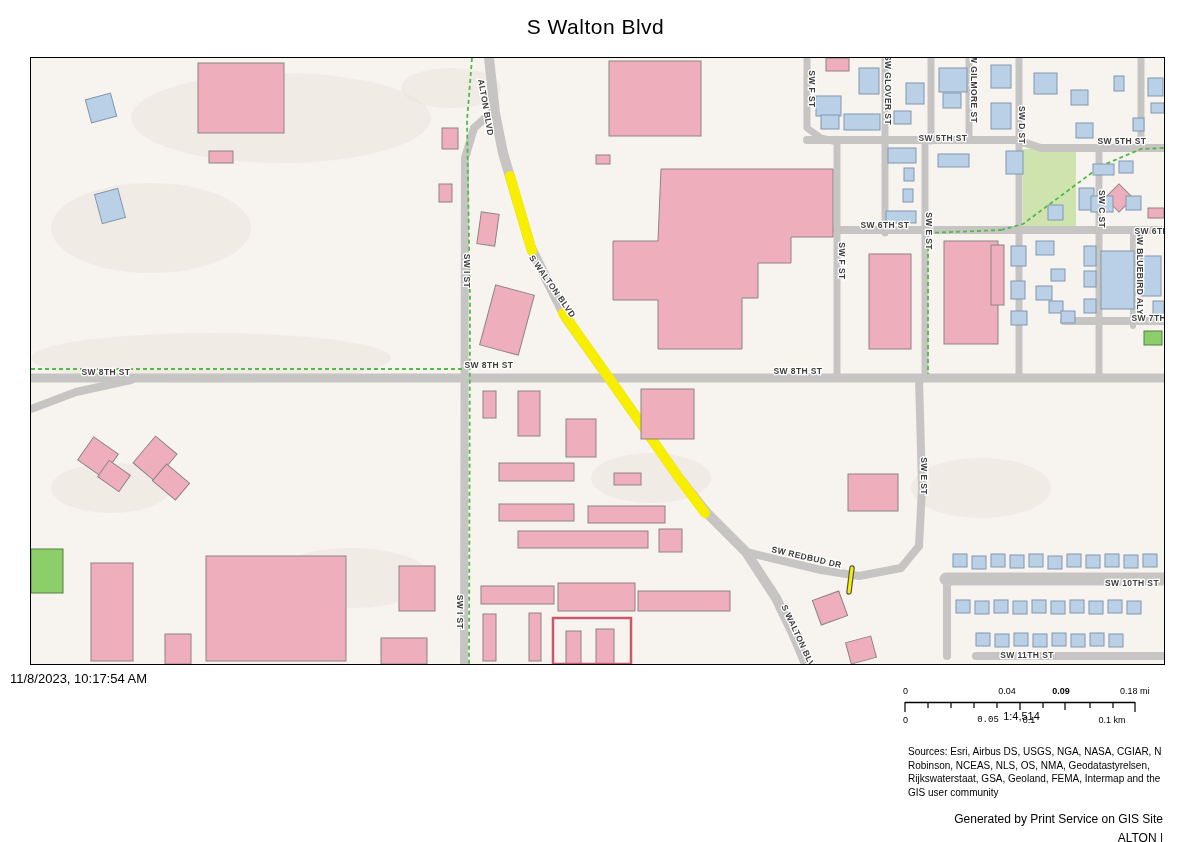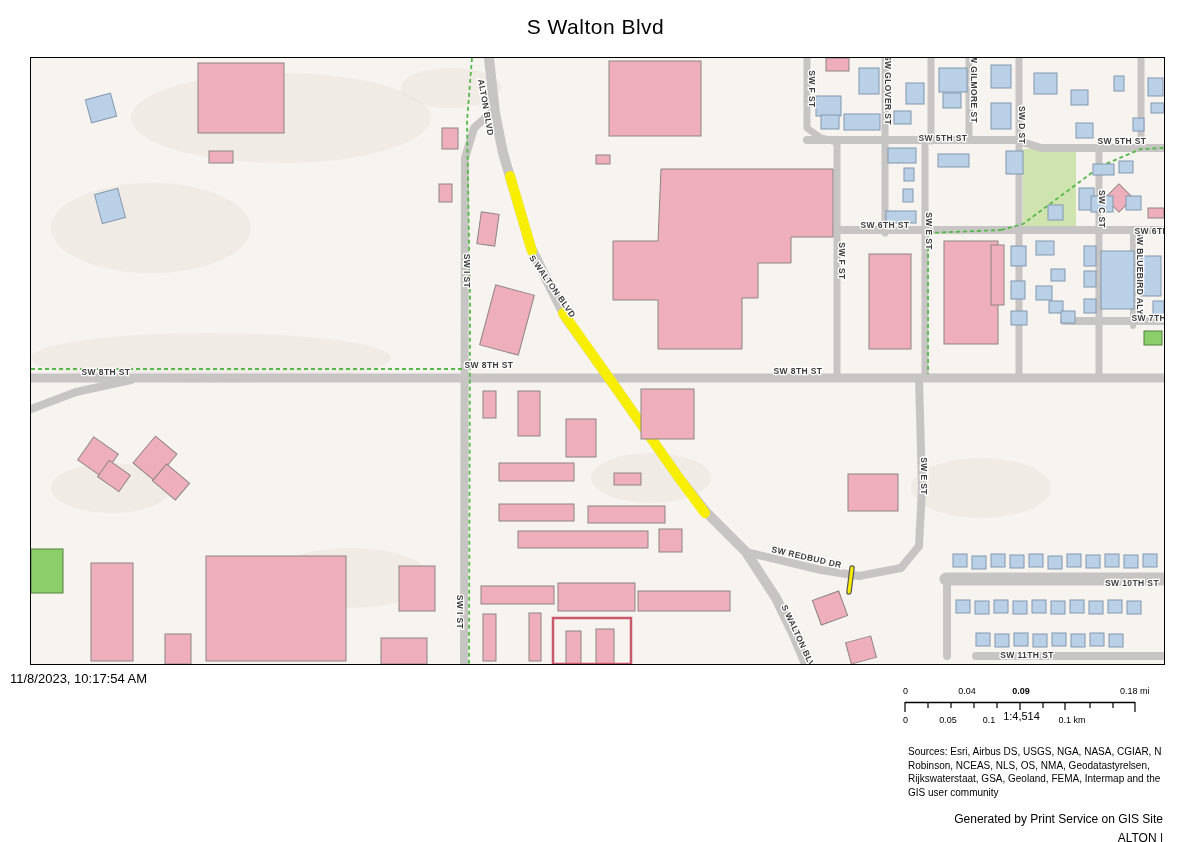--- a/index.html
+++ b/index.html
@@ -17,21 +17,21 @@
   }
   .map-frame svg{display:block;}
   .slabel{
     font-family:"Liberation Sans",sans-serif;
     font-size:8.5px;font-weight:bold;letter-spacing:.4px;
     fill:#3d3d3d;stroke:#ffffff;stroke-width:2.6px;paint-order:stroke;
   }
   .timestamp{position:absolute;left:10px;top:671px;font-size:13px;}
   .scale-ratio{position:absolute;left:903px;top:670px;width:237px;text-align:center;font-size:11px;margin-top:40px;}
   .sc{position:absolute;font-size:9px;white-space:nowrap;}
-  .sc.c{width:40px;text-align:center;}
+  .sc.c{width:40px;text-align:center;margin-left:40px;}
   .scalebar-svg{position:absolute;left:903px;top:699px;}
   .sources{position:absolute;left:908px;top:745px;width:258px;font-size:10px;line-height:1.35;}
   .gen-footer{position:absolute;left:900px;top:810px;width:263px;text-align:right;font-size:12px;line-height:1.6;}
 </style>
 </head>
 <body>
 
 <div class="page-title">S Walton Blvd</div>
 
 <div class="map-frame">
@@ -246,21 +246,21 @@
     <line x1="117" y1="3" x2="117" y2="11"></line>
     <line x1="140" y1="3" x2="140" y2="9"></line>
     <line x1="162" y1="3" x2="162" y2="11"></line>
     <line x1="187" y1="3" x2="187" y2="9"></line>
     <line x1="210" y1="3" x2="210" y2="9"></line>
     <line x1="232" y1="3" x2="232" y2="13"></line>
   </g>
 </svg>
 
 <div class="sc" style="left:903px;top:715px;">0</div>
-<div class="sc c" style="left:928px;top:715px;">0.05</div>
+<div class="sc c" style="left:928px;top:715px;font-family:Liberation Mono, monospace;">0.05</div>
 <div class="sc c" style="left:969px;top:715px;">0.1</div>
 <div class="sc c" style="left:1047px;top:715px;width:50px;">0.1 km</div>
 
 <div class="sources">Sources: Esri, Airbus DS, USGS, NGA, NASA, CGIAR, N Robinson, NCEAS, NLS, OS, NMA, Geodatastyrelsen, Rijkswaterstaat, GSA, Geoland, FEMA, Intermap and the GIS user community</div>
 
 <div class="gen-footer">
   <div>Generated by Print Service on GIS Site</div>
   <div>ALTON |</div>
 </div>
 

